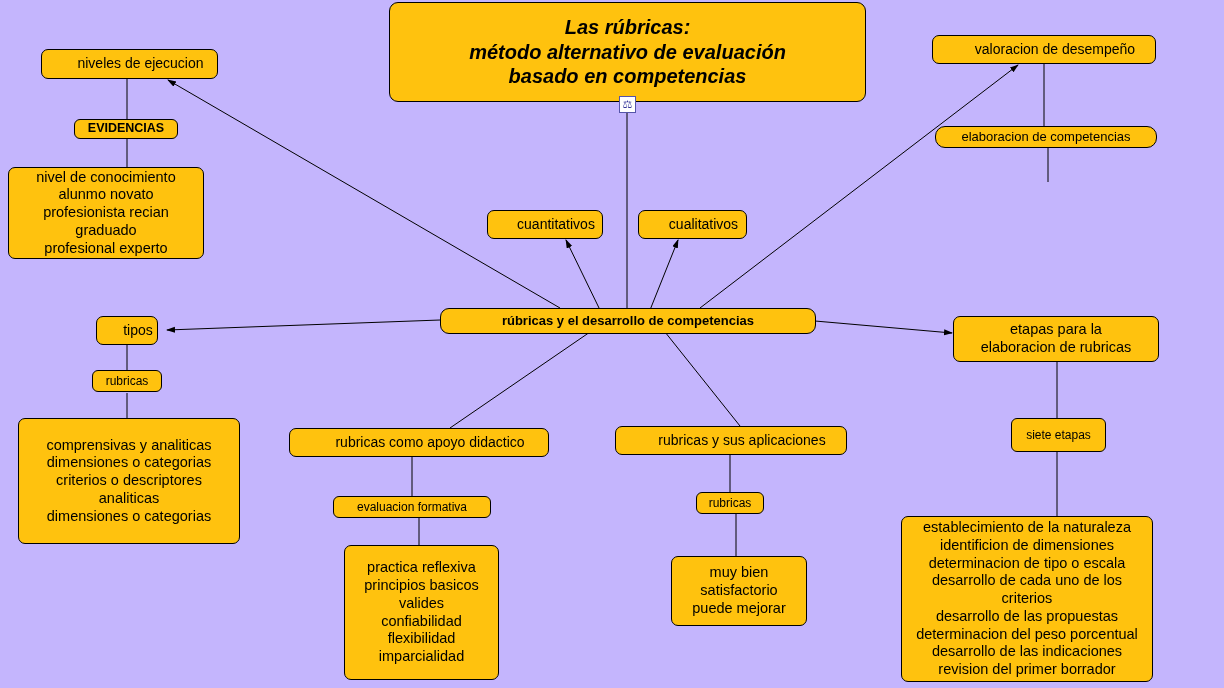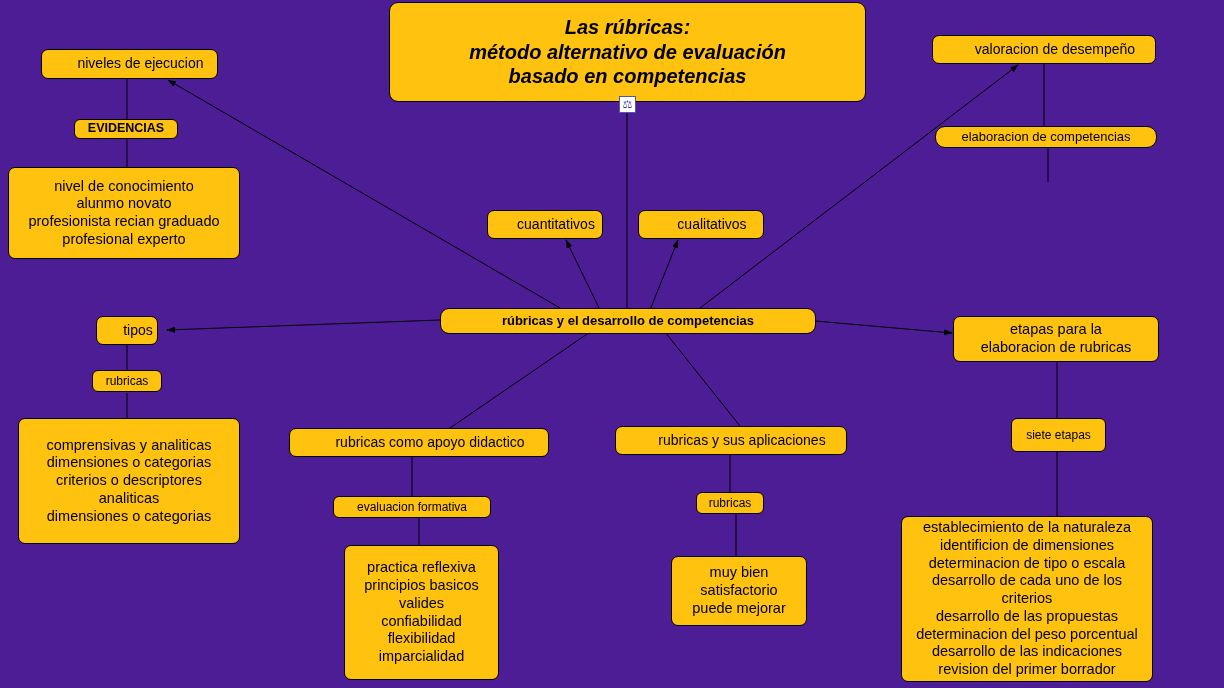--- a/index.html
+++ b/index.html
@@ -4,21 +4,21 @@
 <style>
   html, body {
     margin: 0;
     padding: 0;
     background: #f9f9a0;
   }
   #canvas {
     position: relative;
     width: 1224px;
     height: 688px;
-    background: #4c1d95;
+    background: #c4b5fd;
     overflow: hidden;
     font-family: "Liberation Sans", sans-serif;
   }
   svg.links {
     position: absolute;
     left: 0;
     top: 0;
     width: 1224px;
     height: 688px;
     pointer-events: none;
@@ -140,28 +140,28 @@
   <div class="node title" style="left:389px; top:2px; width:477px; height:100px;">Las rúbricas:
 método alternativo de evaluación
 basado en competencias</div>
 
   <div class="center-icon" style="left:619px; top:96px;">⚖</div>
 
   <div class="node plain" style="left:41px; top:49px; width:177px; height:30px;">niveles de ejecucion</div>
 
   <div class="node label" style="left:74px; top:119px; width:104px; height:20px;">EVIDENCIAS</div>
 
-  <div class="node list" style="left:8px; top:167px; width:232px; height:92px;">nivel de conocimiento
+  <div class="node list" style="left:8px; top:167px; width:196px; height:92px;">nivel de conocimiento
 alunmo novato
 profesionista recian graduado
 profesional experto</div>
 
   <div class="node plain" style="left:487px; top:210px; width:116px; height:29px;">cuantitativos</div>
 
-  <div class="node plain" style="left:638px; top:210px; width:126px; height:29px;">cualitativos</div>
+  <div class="node plain" style="left:638px; top:210px; width:109px; height:29px;">cualitativos</div>
 
   <div class="node main" style="left:440px; top:308px; width:376px; height:26px;">rúbricas y el desarrollo de competencias</div>
 
   <div class="node plain" style="left:932px; top:35px; width:224px; height:29px;">valoracion de desempeño</div>
 
   <div class="node small" style="left:935px; top:126px; width:222px; height:22px;">elaboracion de competencias</div>
 
 
   <div class="node plain" style="left:96px; top:316px; width:62px; height:29px;">tipos</div>
 

